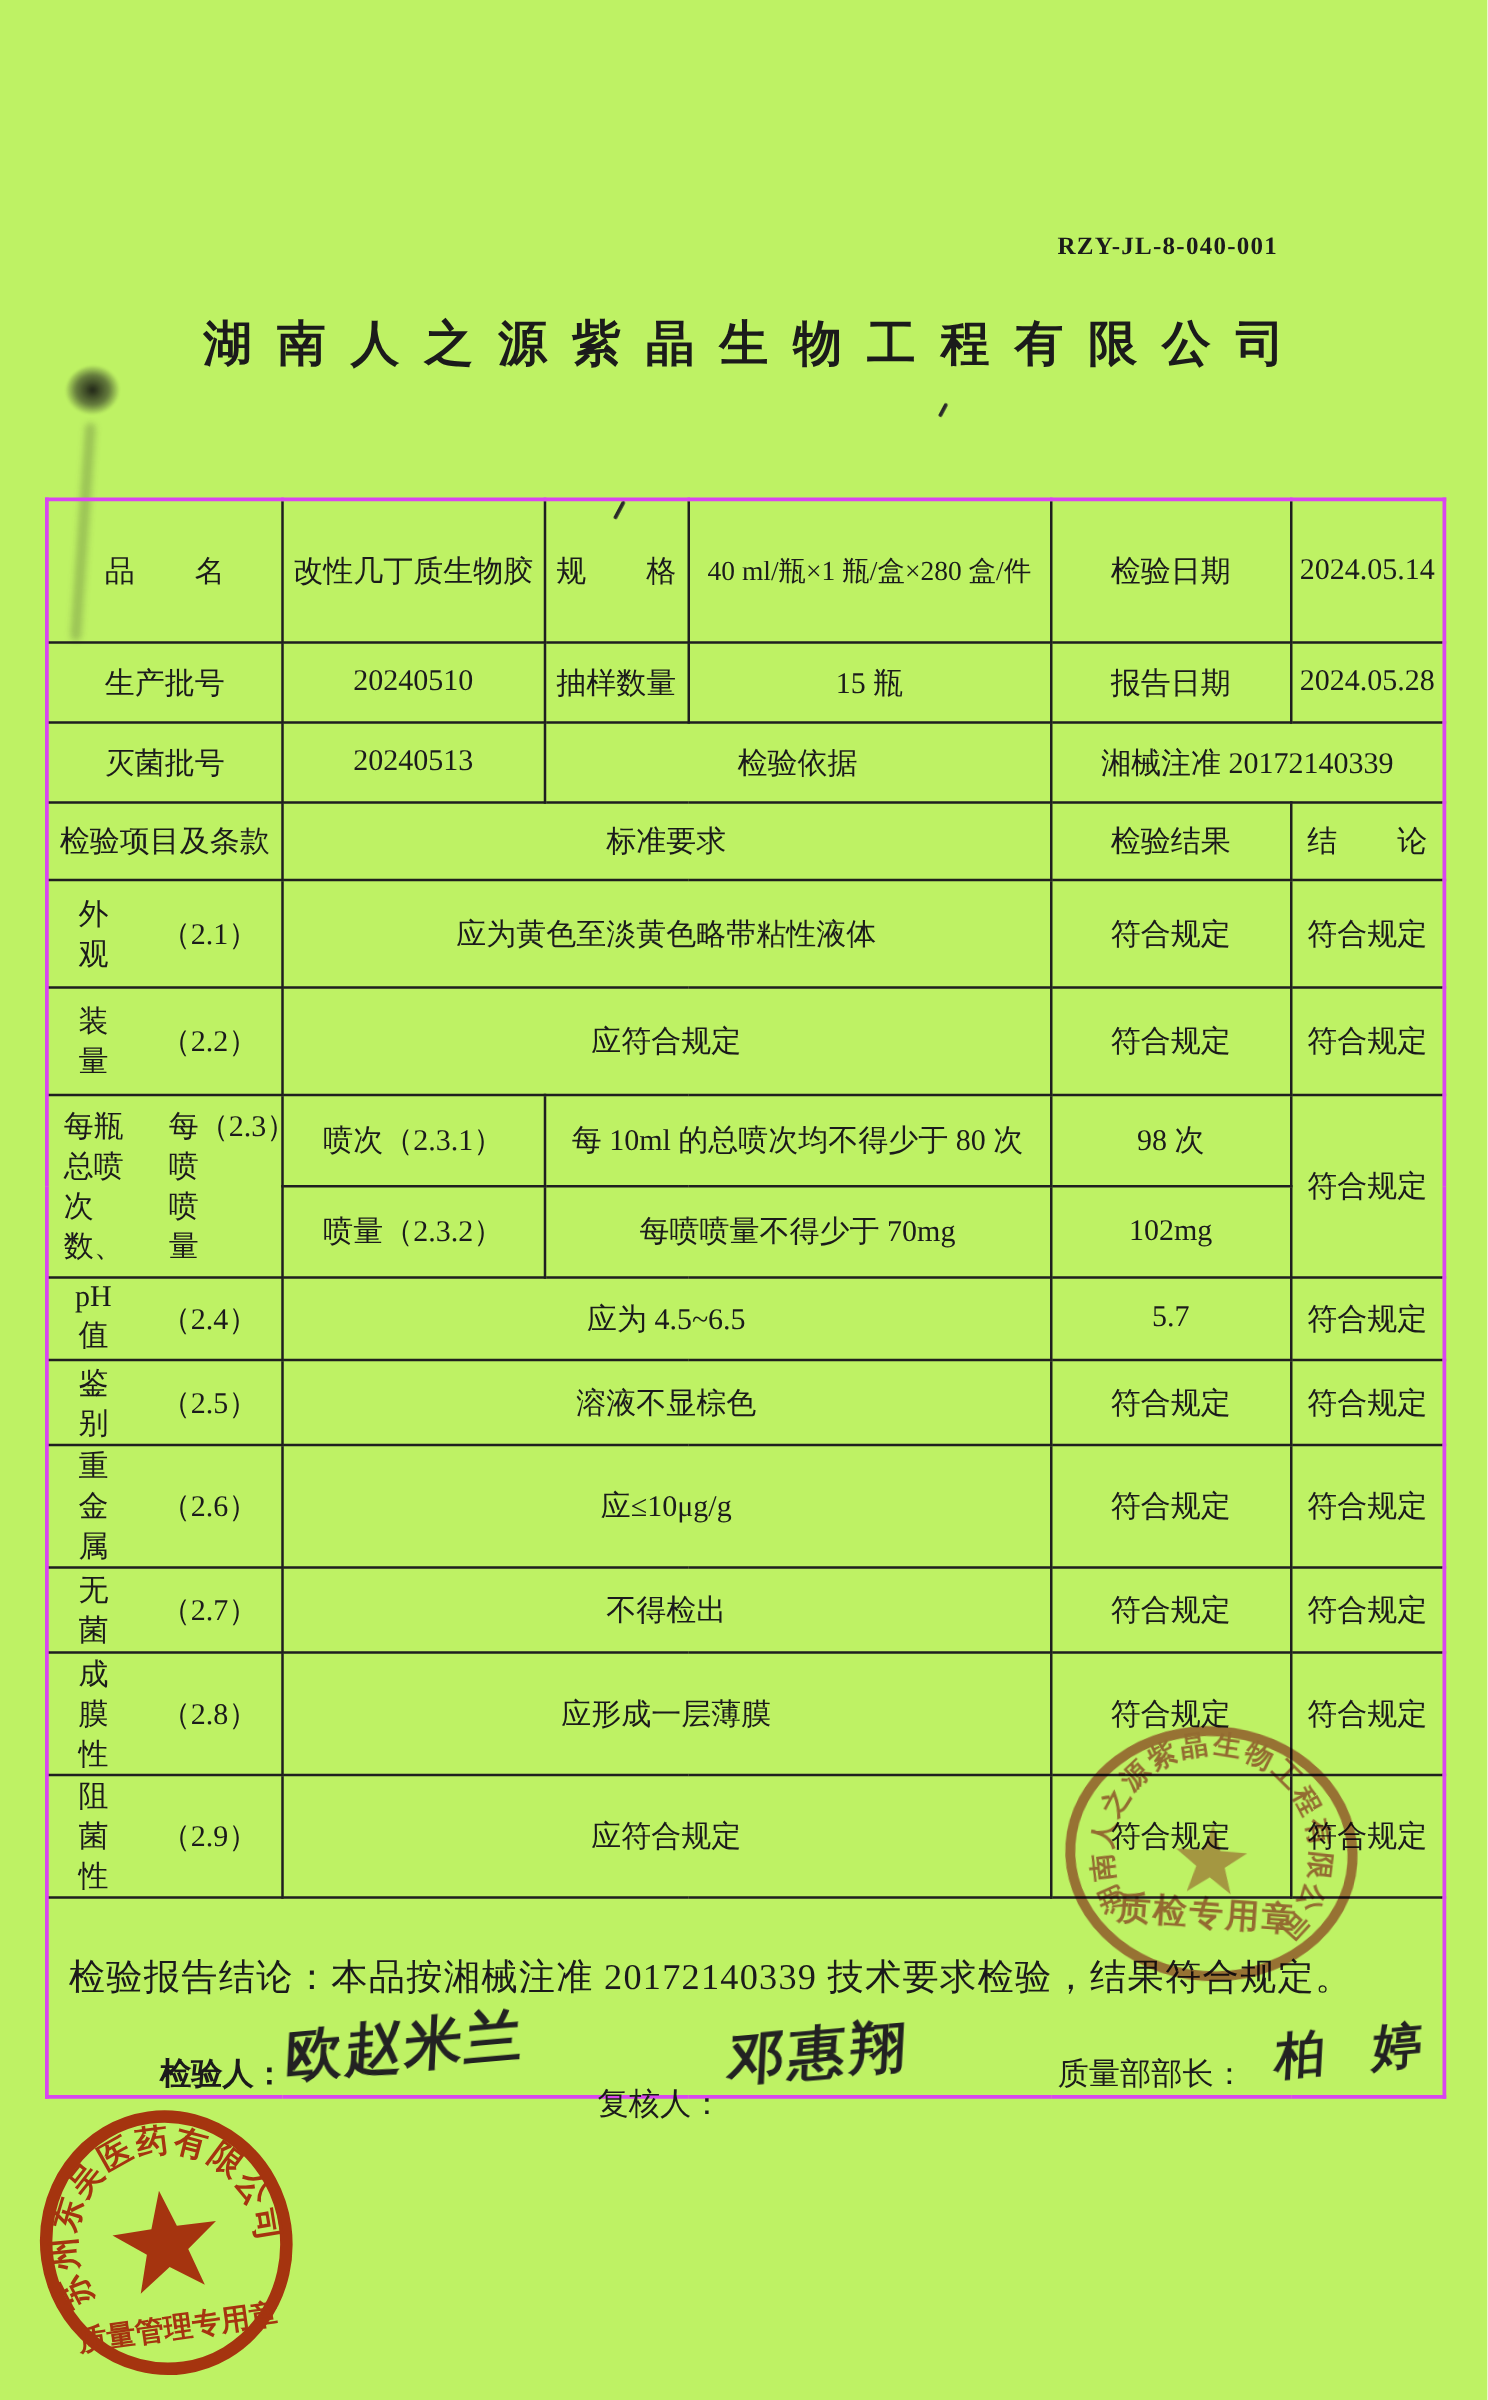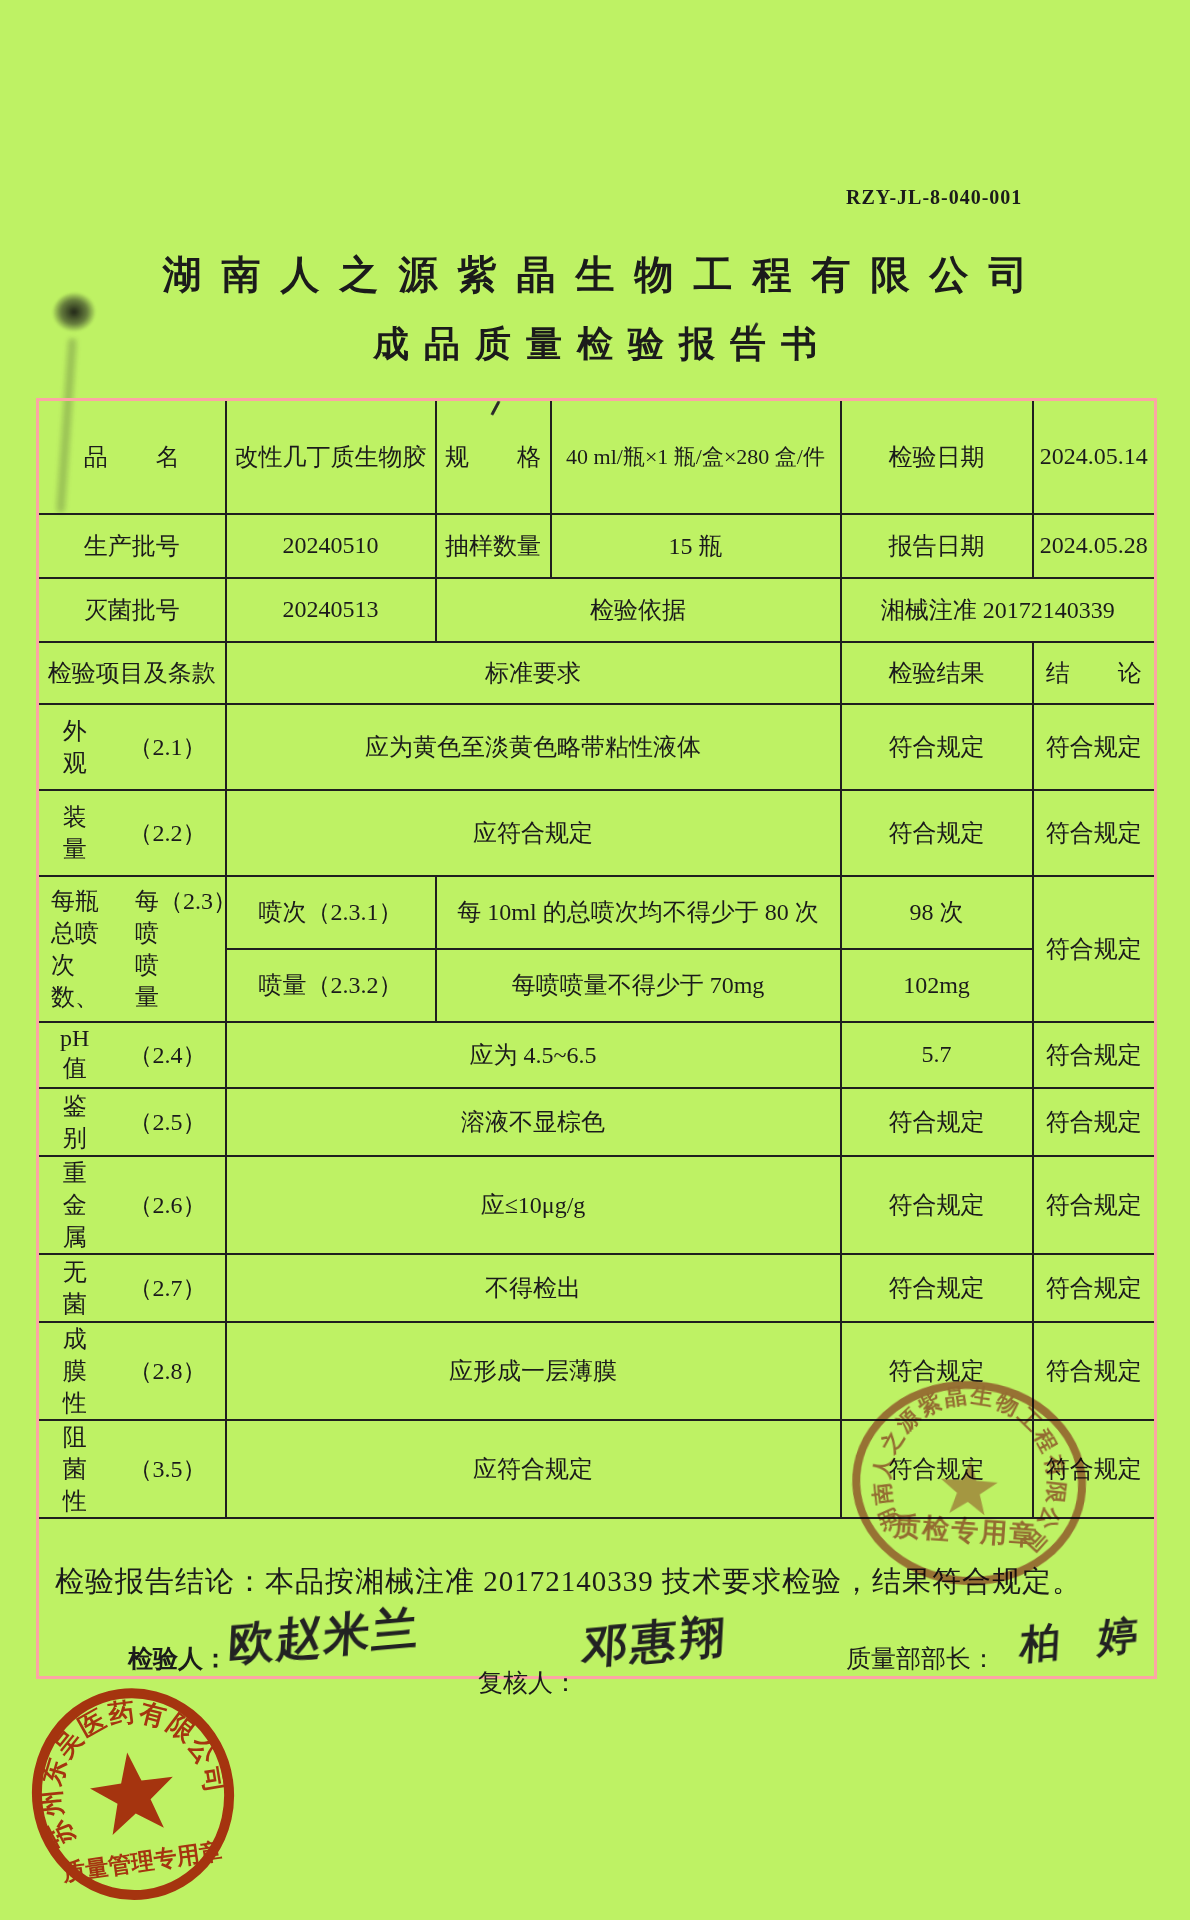--- a/index.html
+++ b/index.html
@@ -6,21 +6,21 @@
   body{width:1190px;height:1920px;position:relative;overflow:hidden;
        font-family:"Liberation Serif","DejaVu Serif",serif;color:#1b1b1b;}
   .page{position:absolute;inset:0;background:#bef264;}
   .doc-code{position:absolute;left:846px;top:186px;font-size:20px;font-weight:bold;
             letter-spacing:1px;font-family:"Liberation Serif","DejaVu Serif",serif;}
   .title{position:absolute;left:0;top:248px;width:100%;margin:0;text-align:center;
          font-size:39px;font-weight:bold;letter-spacing:20px;text-indent:20px;}
   .subtitle{position:absolute;left:0;top:320px;width:100%;margin:0;text-align:center;
          font-size:36px;font-weight:bold;letter-spacing:15px;text-indent:15px;}
   table.report{border-collapse:collapse;table-layout:fixed;position:absolute;
-         left:36px;top:398px;width:1118px;border:3px solid #fca5a5;}
+         left:36px;top:398px;width:1118px;border:3px solid #d946ef;}
   td{border:2px solid #1f1f1f;text-align:center;vertical-align:middle;
      font-size:24px;padding:0;overflow:hidden;}
   td.small{font-size:22px;}
   .lc{display:flex;justify-content:space-between;align-items:center;padding:0 18px;gap:36px;}
   .spray-wrap{display:flex;flex-direction:row;justify-content:space-around;
        height:100%;padding:8px 12px;box-sizing:border-box;text-align:left;}
   .spray-wrap .l2{display:flex;justify-content:space-between;margin-left:36px;}
   .concl-cell{text-align:left;font-size:29px;padding-left:16px;padding-bottom:30px;
        vertical-align:middle;letter-spacing:1px;}
   .sig-label{position:absolute;font-size:25px;}
@@ -36,21 +36,20 @@
   .tick{width:3px;height:16px;background:#2a2a2a;border-radius:2px;
         transform:rotate(28deg);filter:blur(.4px);}
 </style>
 </head>
 <body>
 
 <div class="page">
 
   <div class="doc-code">RZY-JL-8-040-001</div>
   <h1 class="title">湖南人之源紫晶生物工程有限公司</h1>
-  <h2 class="subtitle">成品质量检验报告书</h2>
 
   <div class="smudge blob" style="left:52px;top:292px;"></div>
   <div class="smudge streak" style="left:62px;top:338px;"></div>
   <div class="smudge tick" style="left:494px;top:400px;"></div>
   <div class="smudge tick" style="left:753px;top:322px;height:12px;"></div>
 
   <table class="report">
     <colgroup>
       <col style="width:188px">
         <col style="width:210px">
@@ -182,21 +181,21 @@
             </div>
           </td>
       <td colspan="3">应形成一层薄膜</td>
       <td>符合规定</td>
       <td>符合规定</td>
     </tr>
     <tr style="height:72px">
       <td>
             <div class="lc">
         <span>阻菌性</span>
-        <span>（3.5）</span>
+        <span>（2.9）</span>
             </div>
           </td>
       <td colspan="3">应符合规定</td>
       <td>符合规定</td>
       <td>符合规定</td>
     </tr>
     <tr style="height:160px">
       <td colspan="6" class="concl-cell">检验报告结论：本品按湘械注准 20172140339 技术要求检验，结果符合规定。</td>
     </tr>
   </tbody>

